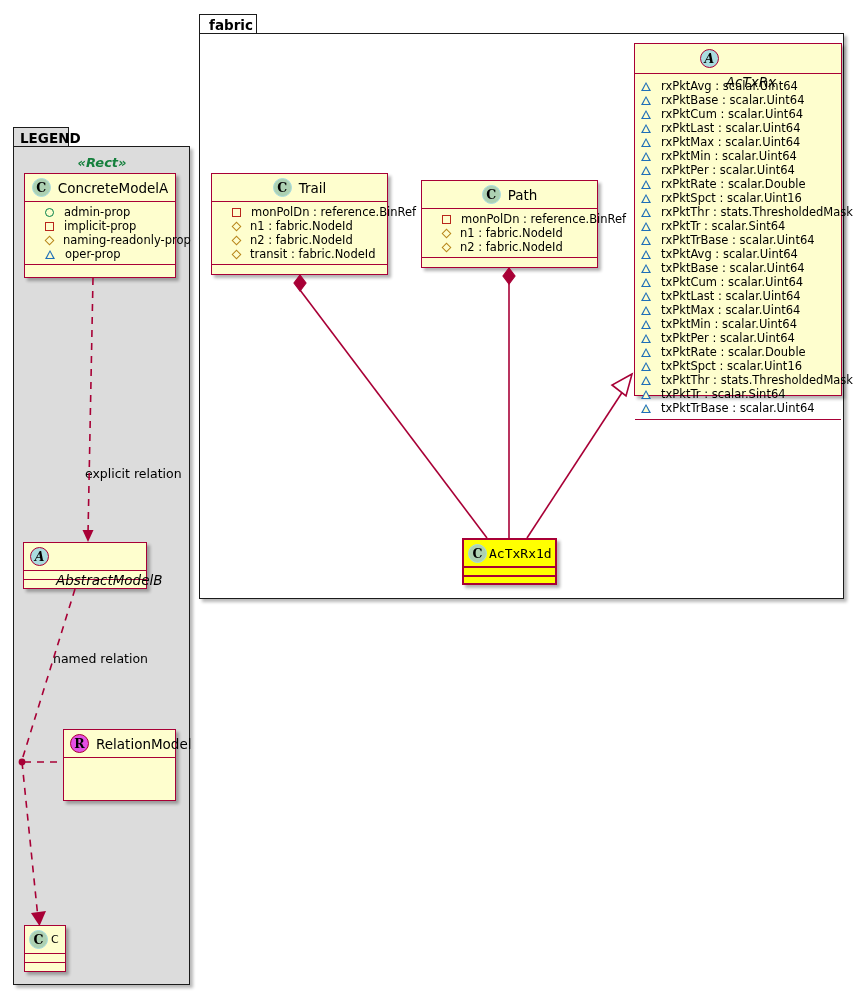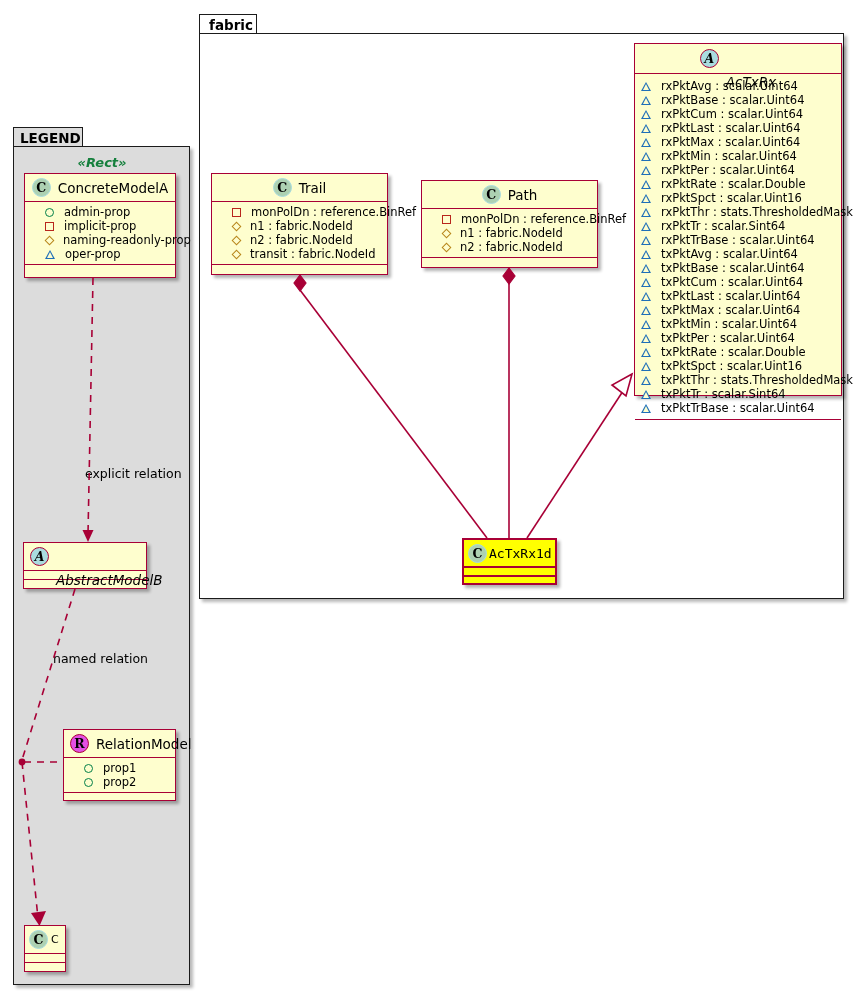--- a/index.html
+++ b/index.html
@@ -213,21 +213,21 @@
 </head>
 <body>
 
 <div id="canvas">
 
   <div class="package-tab" style="left:199px; top:14px; width:58px; height:20px;text-align:center;">
     <span>fabric</span>
   </div>
   <div class="package" style="left:199px; top:33px; width:645px; height:566px;"></div>
 
-  <div class="package-tab legend-tab" style="left:13px; top:127px; width:70px; height:20px;">
+  <div class="package-tab legend-tab" style="left:13px; top:127px; width:56px; height:20px;">
     <span>LEGEND</span>
   </div>
   <div class="package legend-pkg" style="left:13px; top:146px; width:177px; height:839px;"></div>
 
   <div class="stereotype" style="left:22px; top:155px; width:160px;">«Rect»</div>
 
   <div class="clsbox" style="left:24px; top:173px; width:152px; height:105px;">
     <div class="cls-header">
       <span class="circ c">C</span>
       <span class="cls-title">ConcreteModelA</span>
@@ -259,30 +259,20 @@
       <span class="cls-title italic">AbstractModelB</span>
     </div>
     <div class="cls-attrs empty"></div>
     <div class="cls-footer"></div>
   </div>
 
   <div class="clsbox" style="left:63px; top:729px; width:113px; height:72px;">
     <div class="cls-header compact">
       <span class="circ r">R</span>
       <span class="cls-title">RelationModel</span>
-    </div>
-    <div class="cls-attrs">
-      <div class="attr">
-        <span class="mk circle-green"></span>
-        <span>prop1</span>
-      </div>
-      <div class="attr">
-        <span class="mk circle-green"></span>
-        <span>prop2</span>
-      </div>
     </div>
     <div class="cls-footer"></div>
   </div>
 
   <div class="clsbox" style="left:24px; top:925px; width:42px; height:47px;">
     <div class="cls-header compact" style="gap:3px; padding:0 4px;">
       <span class="circ c">C</span>
       <span class="cls-title tiny">C</span>
     </div>
     <div class="cls-attrs empty"></div>

